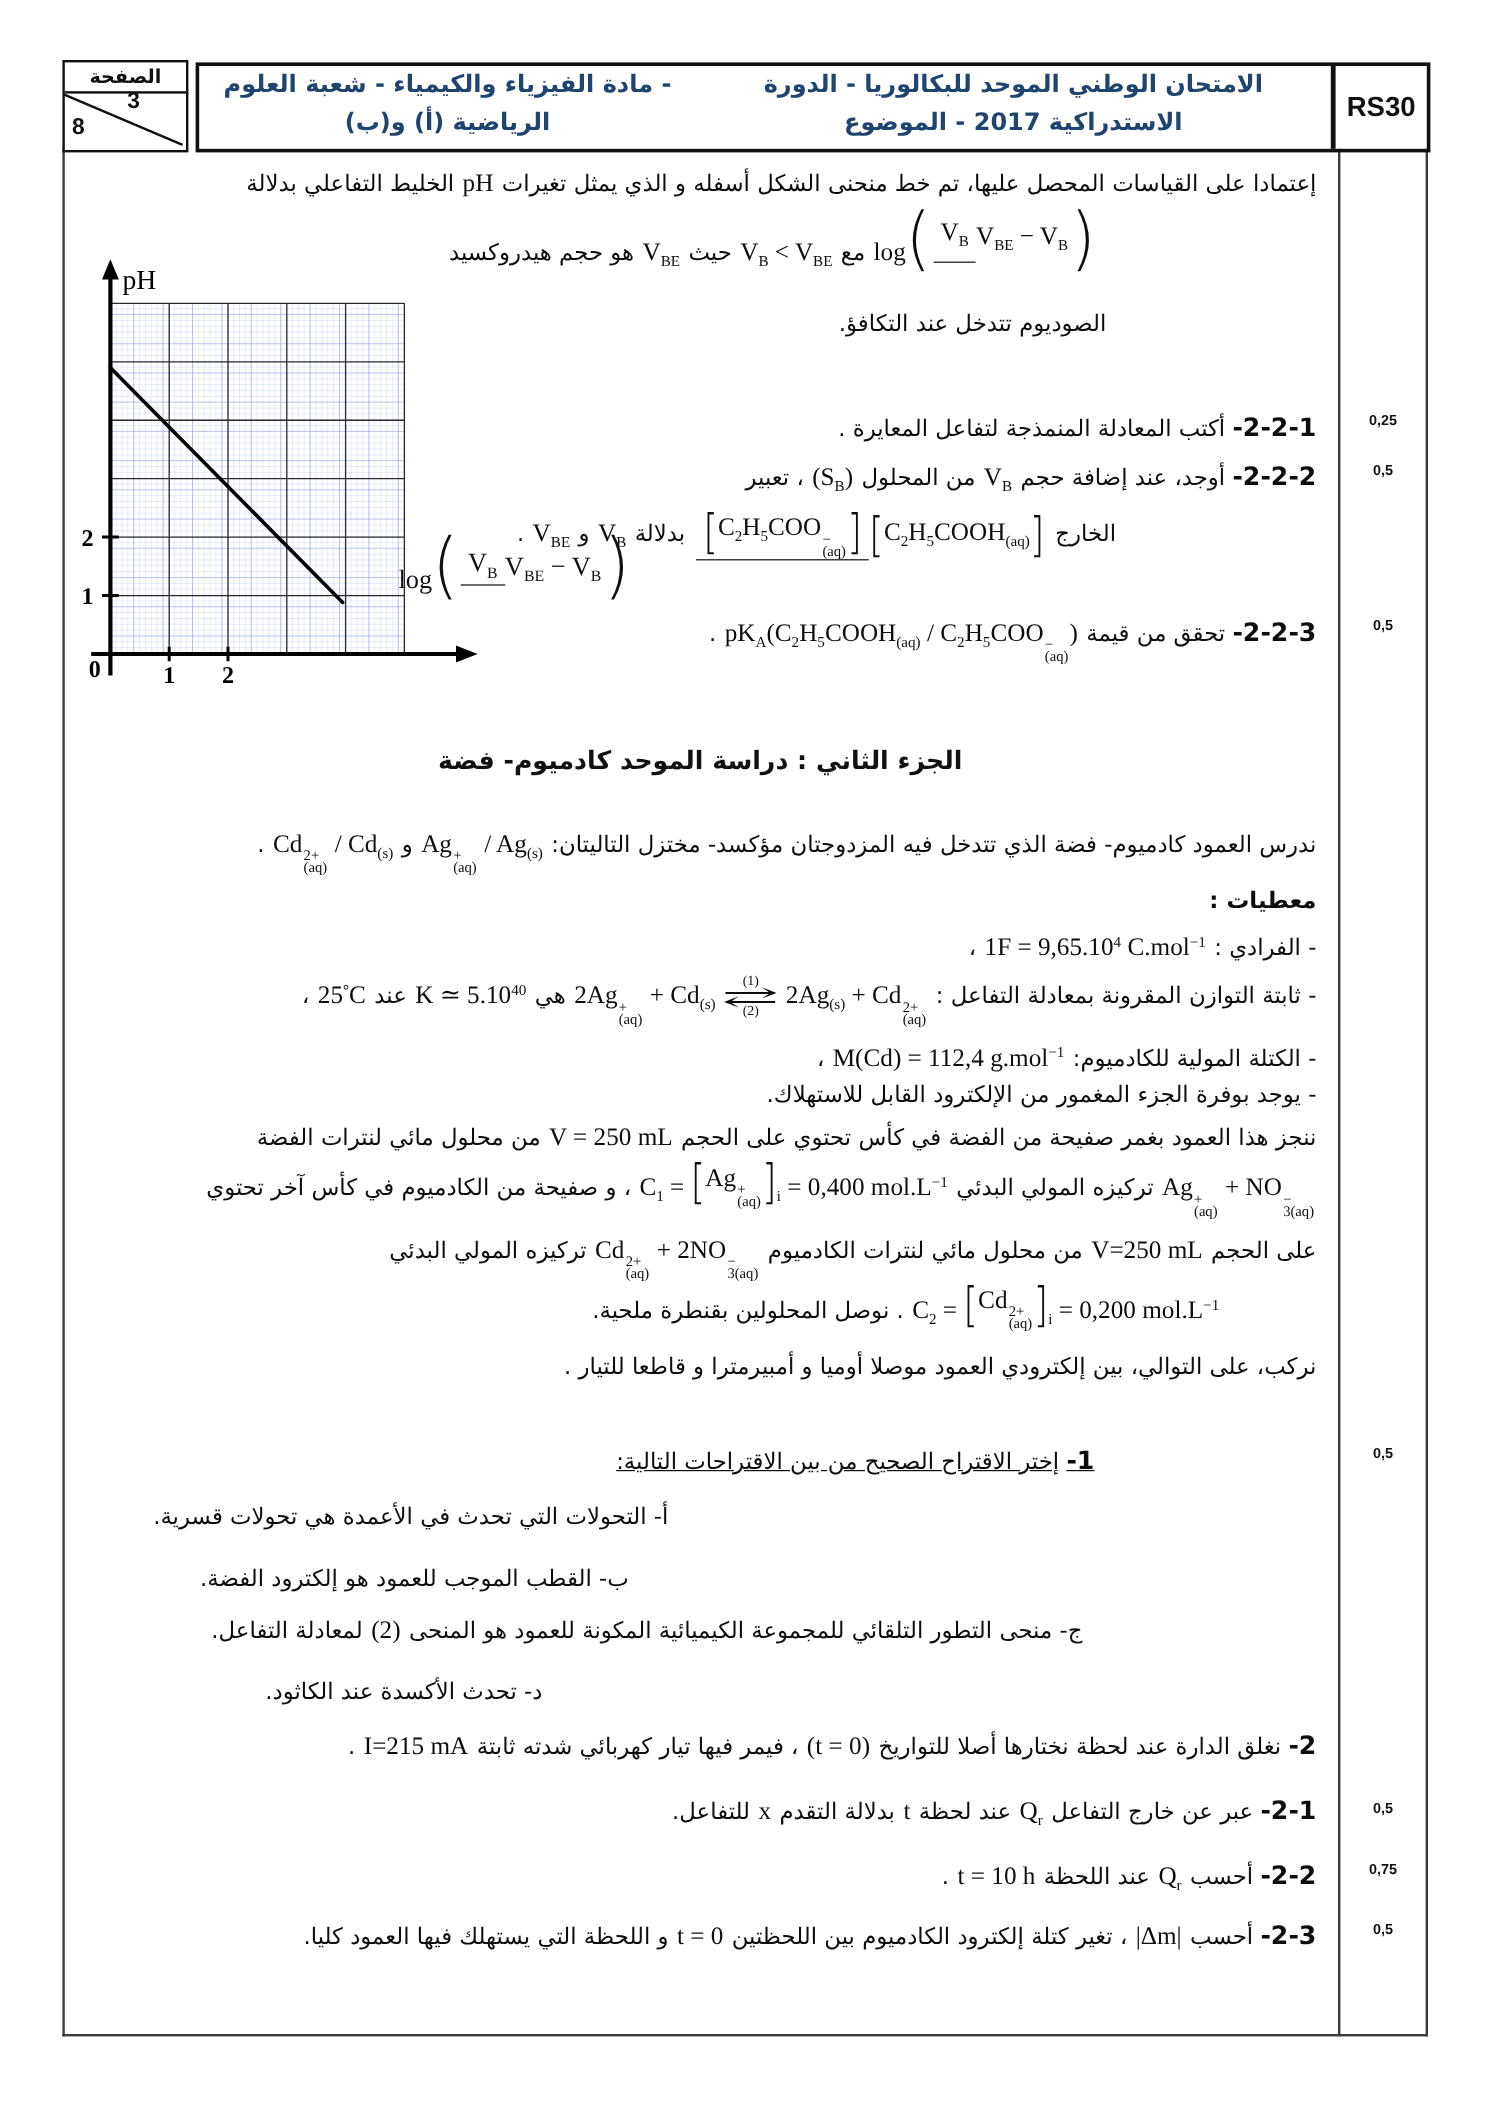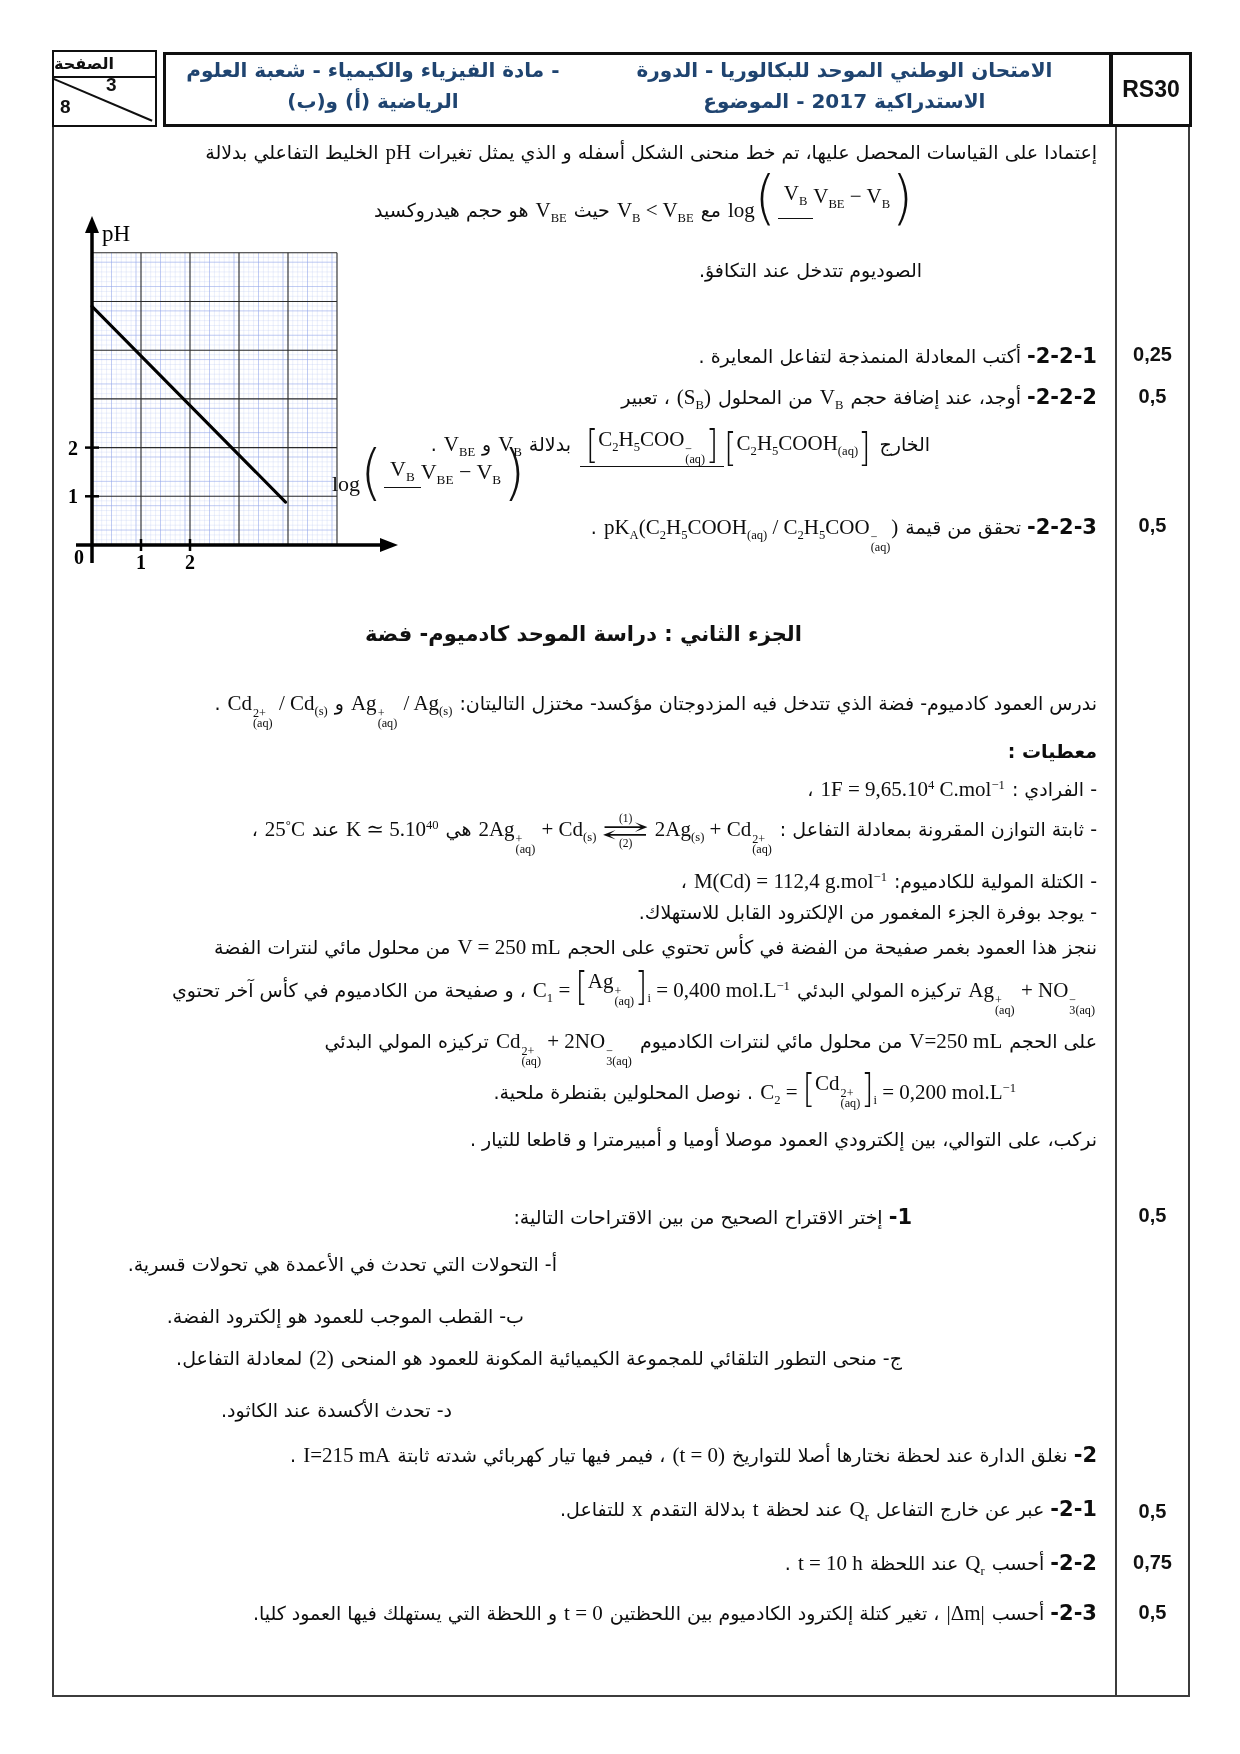--- a/index.html
+++ b/index.html
@@ -2,21 +2,21 @@
 <html lang="ar"><head>
 <meta charset="utf-8">
 <style>
   html,body{margin:0;padding:0;background:#fff;}
   #page{position:relative;width:1240px;height:1754px;background:#fff;overflow:hidden;
         font-family:"DejaVu Sans",sans-serif;color:#111;}
   
   .vline,.hline{position:absolute;background:#3c3c3c;}
   
   #page-box{position:absolute;left:52px;top:50px;width:101px;height:73px;border:2.5px solid #101010;}
-  #page-box .pb-top{height:24px;border-bottom:2.5px solid #101010;
+  #page-box .pb-top{height:24px;border-bottom:2.5px solid #101010;text-align:center;
         font-size:16px;font-weight:bold;line-height:24px;}
   #page-box .pb-bot{position:relative;height:44px;}
   #pb-diag{position:absolute;left:0;top:0;width:107px;height:0;border-top:2px solid #101010;
         transform:rotate(23deg);transform-origin:0 0;}
   .pb-num{position:absolute;font-weight:bold;font-size:19px;font-family:"Liberation Sans","DejaVu Sans",sans-serif;}
   #pb-3{left:52px;top:-4px;}
   #pb-8{left:6px;top:18px;}
   #hdr-box{position:absolute;left:163px;top:52px;width:1023px;height:69px;border:3px solid #101010;display:flex;}
   #hdr-code{width:76px;border-left:4px solid #101010;display:flex;align-items:center;justify-content:center;
         font-family:"Liberation Sans","DejaVu Sans",sans-serif;font-weight:bold;font-size:23px;}
@@ -39,21 +39,21 @@
   .grp{display:inline-flex;align-items:center;}
   .fence{font-weight:100;line-height:0;font-family:"DejaVu Sans",sans-serif;}
   .fence-p{font-size:2.55em;transform:scaleY(1.08);}
   .fence-b{font-size:1.5em;transform:scaleY(1.25);}
   .arr{display:inline-flex;flex-direction:column;align-items:center;line-height:1;margin:0 20px;vertical-align:middle;}
   .arr-t,.arr-b{font-size:0.55em;font-family:"Liberation Serif",serif;}
   .arr-m{font-size:1.05em;transform:scaleX(2.6);line-height:0.62;}
   #part2-title{position:absolute;left:52px;top:622px;width:1063px;text-align:center;direction:rtl;
         font-weight:bold;font-size:21px;}
   
-  .mark{position:absolute;left:1117px;width:71px;text-align:center;font-weight:bold;font-size:20px;
+  .mark{position:absolute;left:1117px;width:71px;text-align:center;font-weight:bold;font-size:12px;
         font-family:"Liberation Sans","DejaVu Sans",sans-serif;}
   
   #graph{position:absolute;left:62px;top:213px;width:470px;height:375px;}
   #graph svg{position:absolute;left:0;top:0;}
   #graph-xlabel{position:absolute;left:266px;top:243px;font-size:22px;}
   .gtick{font-family:"Liberation Serif","DejaVu Serif",serif;font-size:20px;font-weight:bold;}
   .glab{font-family:"Liberation Serif","DejaVu Serif",serif;font-size:23px;}
 </style>
 </head>
 <body>
@@ -217,21 +217,21 @@
   <div class="line" style="top:1068px;right:220px;"><span class="math" dir="ltr"><span class="m-t">C</span><sub>2</sub><span class="m-t"> = </span><span class="grp">
           <span class="fence fence-b">[</span>
           <span class="ginner"><span class="m-t">Cd</span><span class="ss">
               <span class="ss-u">2+</span>
               <span class="ss-s">(aq)</span>
             </span></span>
           <span class="fence fence-b">]</span>
         </span><sub>i</sub><span class="m-t"> = 0,200 mol.L</span><sup>−1</sup></span><span class="ar">. نوصل المحلولين بقنطرة ملحية.</span></div>
   <div class="line" style="top:1124px;right:140px;"><span class="ar">نركب، على التوالي،  بين إلكترودي العمود موصلا أوميا و أمبيرمترا و قاطعا للتيار .</span></div>
 
-  <div class="line" style="top:1202px;right:325px;"><span class="qnum">1-</span><span class="ar">إختر الاقتراح الصحيح من بين الاقتراحات التالية:</span></div>
+  <div class="line" style="top:1202px;right:325px;text-decoration:underline;"><span class="qnum">1-</span><span class="ar">إختر الاقتراح الصحيح من بين الاقتراحات التالية:</span></div>
   <div class="line" style="top:1249px;right:680px;"><span class="ar">أ-  التحولات التي تحدث في الأعمدة هي تحولات قسرية.</span></div>
   <div class="line" style="top:1301px;right:713px;text-align:center;"><span class="ar">ب- القطب الموجب للعمود هو إلكترود الفضة.</span></div>
   <div class="line" style="top:1343px;right:335px;"><span class="ar">ج- منحى التطور التلقائي للمجموعة الكيميائية المكونة للعمود هو المنحى</span><span class="math" dir="ltr"><span class="m-t">(2)</span></span><span class="ar">لمعادلة التفاعل.</span></div>
   <div class="line" style="top:1395px;right:785px;"><span class="ar">د- تحدث الأكسدة عند الكاثود.</span></div>
 
   <div class="line" style="top:1440px;right:140px;"><span class="qnum">2-</span><span class="ar">نغلق الدارة عند لحظة نختارها أصلا للتواريخ</span><span class="math" dir="ltr"><span class="m-t">(t = 0)</span></span><span class="ar">، فيمر فيها تيار كهربائي شدته ثابتة</span><span class="math" dir="ltr"><span class="m-t">I=215 mA</span></span><span class="ar">.</span></div>
   <div class="line" style="top:1494px;right:140px;"><span class="qnum">2-1-</span><span class="ar">عبر عن خارج التفاعل</span><span class="math" dir="ltr"><span class="m-t">Q</span><sub>r</sub></span><span class="ar">عند لحظة</span><span class="math" dir="ltr"><span class="m-t">t</span></span><span class="ar">بدلالة التقدم</span><span class="math" dir="ltr"><span class="m-t">x</span></span><span class="ar">للتفاعل.</span></div>
   <div class="line" style="top:1548px;right:140px;"><span class="qnum">2-2-</span><span class="ar">أحسب</span><span class="math" dir="ltr"><span class="m-t">Q</span><sub>r</sub></span><span class="ar">عند اللحظة</span><span class="math" dir="ltr"><span class="m-t">t = 10 h</span></span><span class="ar">.</span></div>
   <div class="line" style="top:1598px;right:140px;"><span class="qnum">2-3-</span><span class="ar">أحسب</span><span class="math" dir="ltr"><span class="m-t">|Δm|</span></span><span class="ar">، تغير كتلة إلكترود الكادميوم بين اللحظتين</span><span class="math" dir="ltr"><span class="m-t">t = 0</span></span><span class="ar">و اللحظة التي يستهلك فيها العمود كليا.</span></div>
 

